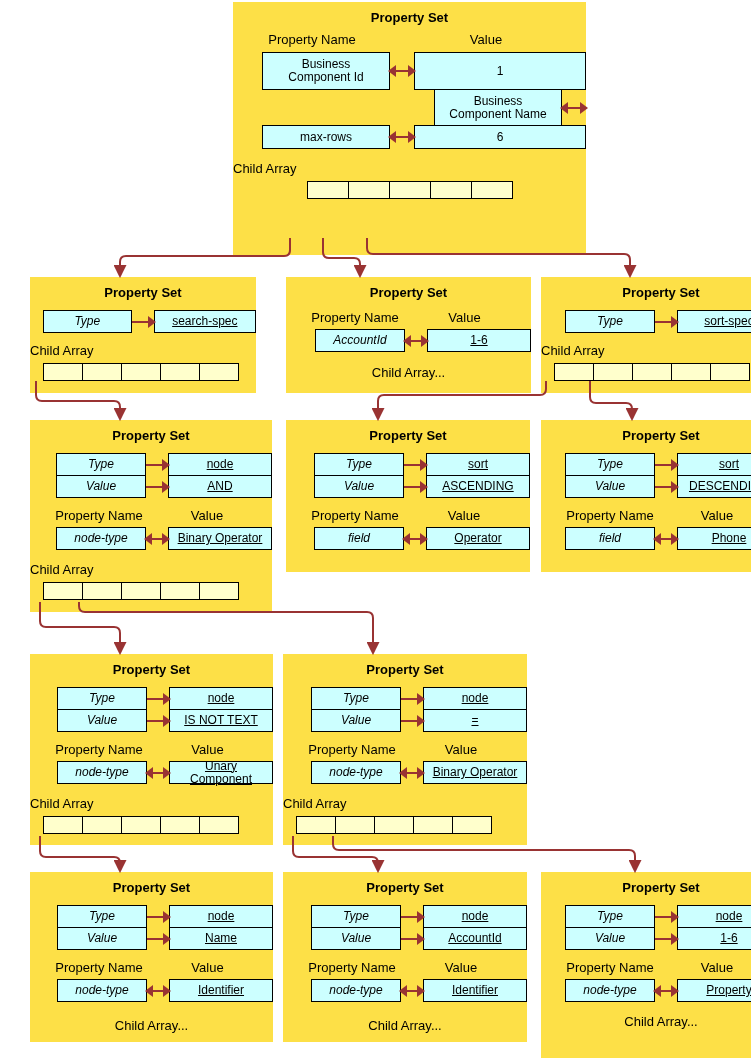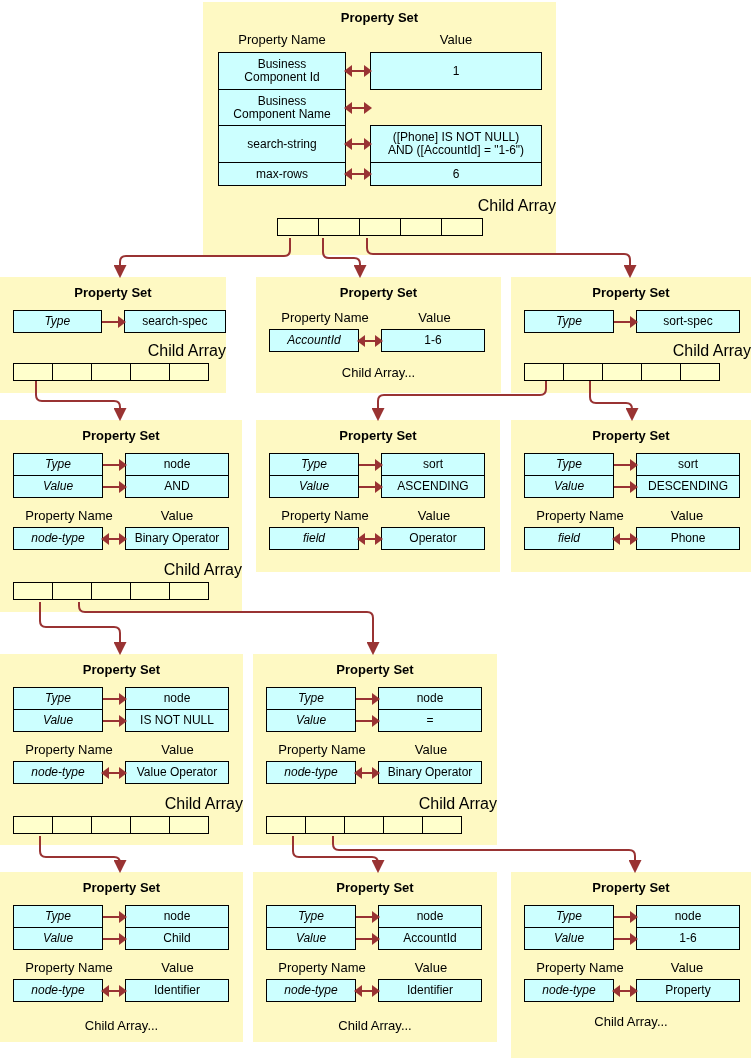--- a/index.html
+++ b/index.html
@@ -1,49 +1,49 @@
 <!DOCTYPE html>
 <html><head>
 <meta charset="utf-8">
 <style>
   html,body{margin:0;padding:0;background:#ffffff;}
   .canvas{
     position:relative;width:751px;height:1058px;background:#ffffff;
     font-family:"Liberation Sans", sans-serif;color:#000;overflow:hidden;
   }
-  .pset{position:absolute;background:#fef9c3;box-sizing:border-box;}
+  .pset{position:absolute;background:#fde047;box-sizing:border-box;margin-left:30px;}
   .pset-title{text-align:center;font-weight:bold;font-size:13px;margin-top:8px;line-height:16px;}
   .hdr{display:flex;margin:10px 13px 0 13px;font-size:13px;line-height:15px;}
   .hdr .h1{width:112px;text-align:center;}
   .hdr .h2{flex:1;text-align:center;}
   .hdr-root{display:flex;margin:6px 0 0 15px;font-size:13px;line-height:15px;}
   .hdr-root .h1{width:128px;text-align:center;}
   .hdr-root .h2{width:172px;margin-left:24px;text-align:center;}
   .stack{margin:9px 0 0 13px;}
   .stack-root{margin:5px 0 0 15px;}
   .prop-stack{margin:4px 0 0 13px;}
-  .prow{display:flex;align-items:stretch;height:23px;}
+  .prow{display:flex;align-items:stretch;height:23px;justify-content:flex-end;}
   .prow + .prow{margin-top:-1px;}
   .cell{
     background:#ccffff;border:1px solid #000;box-sizing:border-box;
     display:flex;align-items:center;justify-content:center;text-align:center;
     font-size:12px;line-height:13px;white-space:pre-line;padding:1px 3px;
   }
   .lc{width:90px;font-style:italic;}
-  .rc{width:104px;}
+  .rc{width:104px;text-decoration:underline;}
   .lc-lg{width:128px;}
   .rc-lg{width:172px;}
   .conn{width:22px;flex:none;align-self:center;height:12px;position:relative;
     background:linear-gradient(#993333,#993333) no-repeat center/100% 2px;}
   .conn-lg{width:24px;}
   .conn::after{content:"";position:absolute;right:-2px;top:0;width:0;height:0;
     border-left:8px solid #993333;border-top:6px solid transparent;border-bottom:6px solid transparent;}
   .conn.both::before{content:"";position:absolute;left:-2px;top:0;width:0;height:0;
     border-right:8px solid #993333;border-top:6px solid transparent;border-bottom:6px solid transparent;}
-  .ca-label{text-align:right;font-size:16px;line-height:15px;margin-top:12px;padding-left:21px;}
+  .ca-label{text-align:left;font-size:13px;line-height:15px;margin-top:12px;}
   .ca-label-more{text-align:center;font-size:13px;line-height:15px;margin-top:16px;}
   .ca-cells{display:flex;margin:5px 0 0 13px;}
   .ca-cells.centered{margin-left:0;justify-content:center;}
   .ca-cell{width:40px;height:18px;background:#ffffcc;border:1px solid #000;box-sizing:border-box;}
   .ca-cell + .ca-cell{margin-left:-1px;}
   .ca-cell-lg{width:42px;}
   .overlay{position:absolute;left:0;top:0;pointer-events:none;}
   .cline{fill:none;stroke:#993333;stroke-width:2;marker-end:url(#ah);}
 </style>
 </head>
@@ -62,26 +62,20 @@
         <div class="cell lc-lg">Business
 Component Id</div>
         <div class="conn conn-lg both"></div>
         <div class="cell rc-lg">1</div>
       </div>
       <div class="prow" style="height:37px">
         <div class="cell lc-lg">Business
 Component Name</div>
         <div class="conn conn-lg both"></div>
       </div>
-      <div class="prow" style="height:38px">
-        <div class="cell lc-lg">search-string</div>
-        <div class="conn conn-lg both"></div>
-        <div class="cell rc-lg">([Phone] IS NOT NULL)
-AND ([AccountId] = "1-6")</div>
-      </div>
       <div class="prow" style="height:24px">
         <div class="cell lc-lg">max-rows</div>
         <div class="conn conn-lg both"></div>
         <div class="cell rc-lg">6</div>
       </div>
     </div>
     <div class="ca-label">Child Array</div>
     <div class="ca-cells centered">
       <div class="ca-cell ca-cell-lg"></div>
       <div class="ca-cell ca-cell-lg"></div>
@@ -238,32 +232,32 @@
     <div class="pset-title">Property Set</div>
     <div class="stack">
       <div class="prow">
         <div class="cell lc">Type</div>
         <div class="conn"></div>
         <div class="cell rc">node</div>
       </div>
       <div class="prow">
         <div class="cell lc">Value</div>
         <div class="conn"></div>
-        <div class="cell rc">IS NOT NULL</div>
-      </div>
-    </div>
-    <div class="hdr">
-      <span class="h1">Property Name</span>
-      <span class="h2">Value</span>
-    </div>
-    <div class="prop-stack">
-      <div class="prow">
-        <div class="cell lc">node-type</div>
-        <div class="conn both"></div>
-        <div class="cell rc">Value Operator</div>
+        <div class="cell rc">IS NOT TEXT</div>
+      </div>
+    </div>
+    <div class="hdr">
+      <span class="h1">Property Name</span>
+      <span class="h2">Value</span>
+    </div>
+    <div class="prop-stack">
+      <div class="prow">
+        <div class="cell lc">node-type</div>
+        <div class="conn both"></div>
+        <div class="cell rc">Unary Component</div>
       </div>
     </div>
     <div class="ca-label">Child Array</div>
     <div class="ca-cells">
       <div class="ca-cell"></div>
       <div class="ca-cell"></div>
       <div class="ca-cell"></div>
       <div class="ca-cell"></div>
       <div class="ca-cell"></div>
     </div>
@@ -308,21 +302,21 @@
     <div class="pset-title">Property Set</div>
     <div class="stack">
       <div class="prow">
         <div class="cell lc">Type</div>
         <div class="conn"></div>
         <div class="cell rc">node</div>
       </div>
       <div class="prow">
         <div class="cell lc">Value</div>
         <div class="conn"></div>
-        <div class="cell rc">Child</div>
+        <div class="cell rc">Name</div>
       </div>
     </div>
     <div class="hdr">
       <span class="h1">Property Name</span>
       <span class="h2">Value</span>
     </div>
     <div class="prop-stack">
       <div class="prow">
         <div class="cell lc">node-type</div>
         <div class="conn both"></div>

